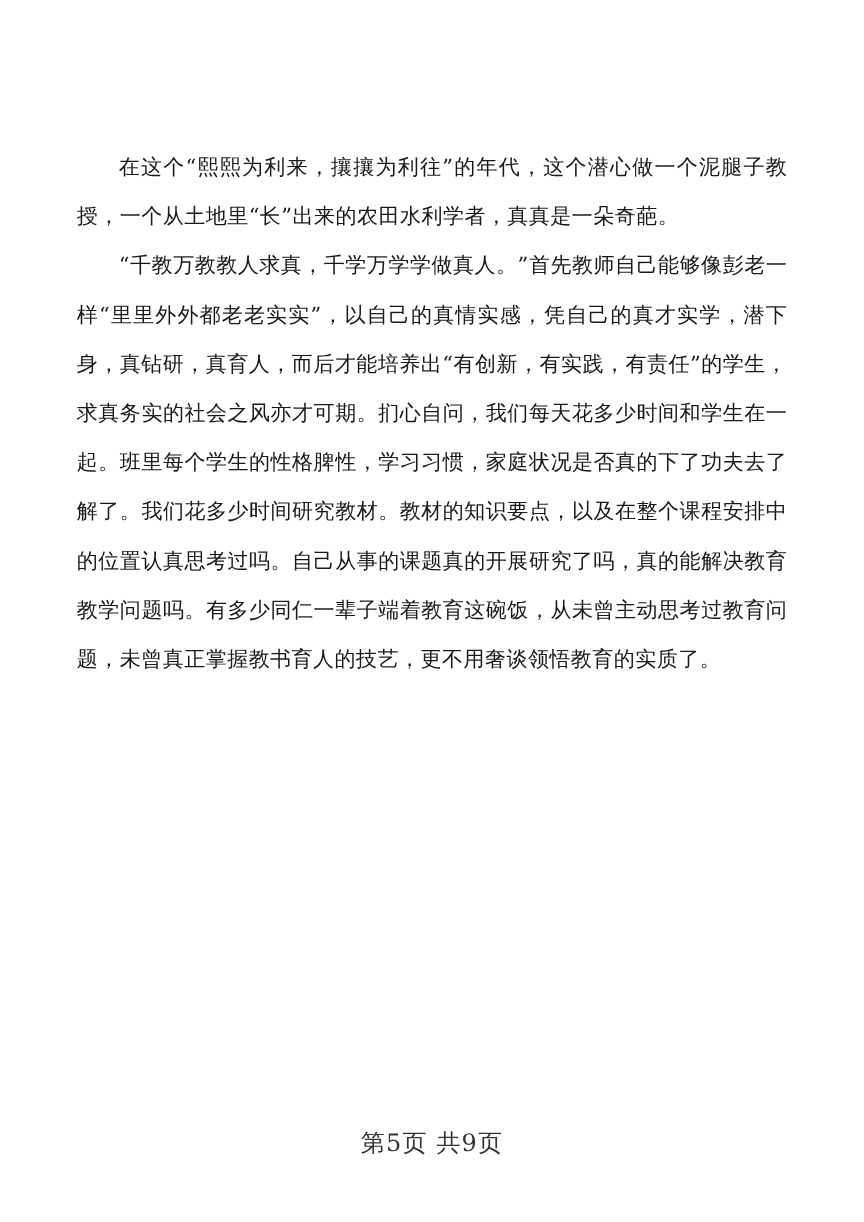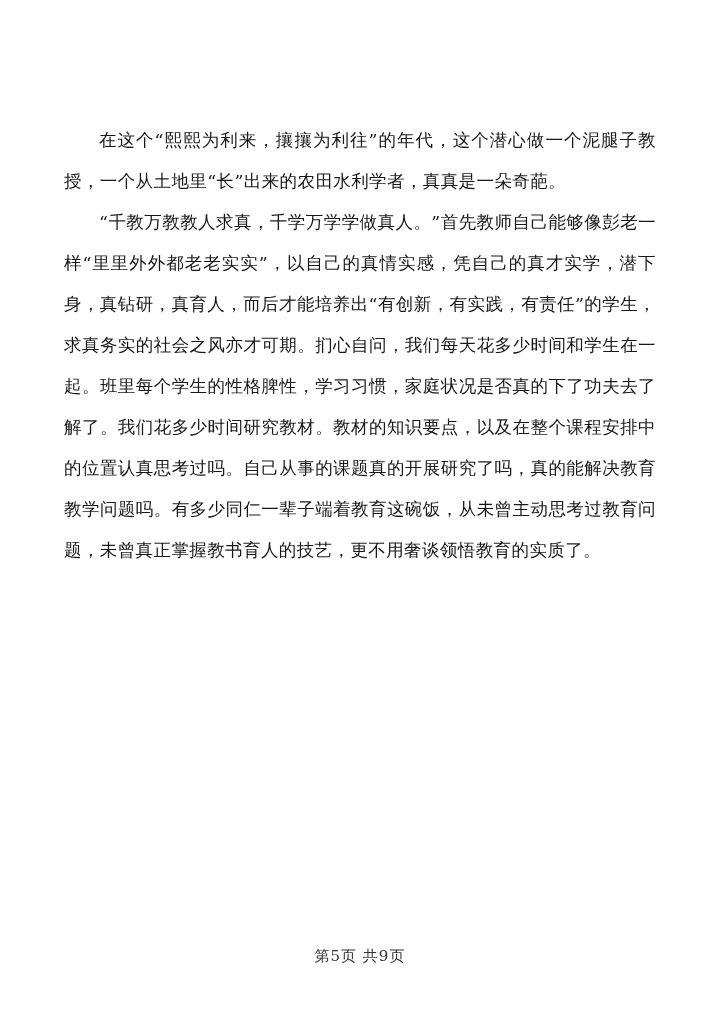--- a/index.html
+++ b/index.html
@@ -38,21 +38,21 @@
   }
   .para + .para {
     margin-top: 0px;
   }
   .footer {
     position: absolute;
     left: 0;
     right: 0;
     bottom: 52px;
     text-align: center;
-    font-size: 15px;
+    font-size: 20px;
     letter-spacing: 1px;
     color: #333333;
     font-family: "DejaVu Serif", "Liberation Serif", serif;
   }
 </style>
 </head>
 <body>
 
 <div class="page">
   <div class="doc-body">

